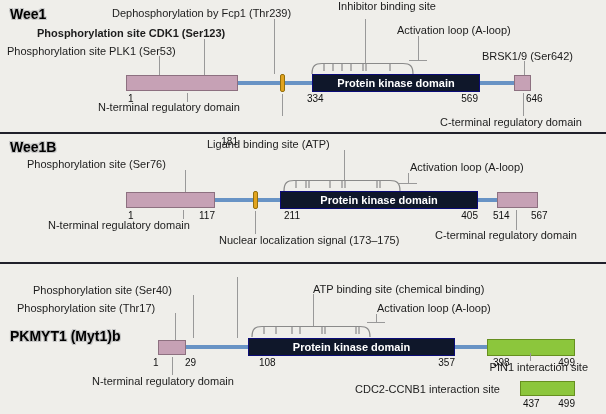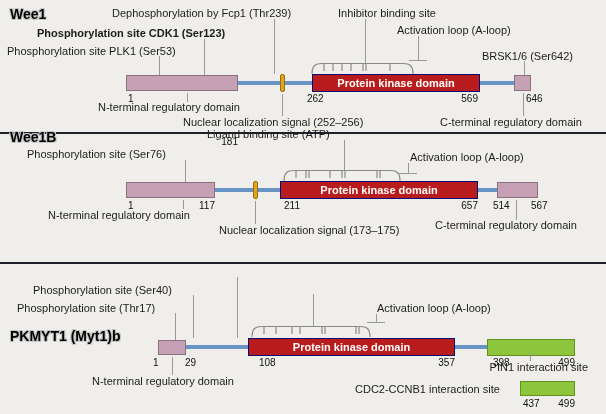--- a/index.html
+++ b/index.html
@@ -7,41 +7,41 @@
             font-family:"Liberation Sans",sans-serif; }
   .section { position:absolute; left:0; width:606px; }
   .ttl { position:absolute; font:bold 14px "Liberation Sans",sans-serif; color:#000; white-space:nowrap;
          text-shadow:-1px -1px 0 #c6c6c6, 1px -1px 0 #c6c6c6, -1px 1px 0 #c6c6c6, 1px 1px 0 #c6c6c6; }
   .lbl { position:absolute; font:11px "Liberation Sans",sans-serif; color:#1c1c1c; white-space:nowrap; }
   .num { position:absolute; font:10px "Liberation Sans",sans-serif; color:#101010; white-space:nowrap; }
   .lv  { position:absolute; width:1px; background:#999; }
   .lh  { position:absolute; height:1px; background:#999; }
   .backbone { position:absolute; height:4px; background:#6893c5; }
   .pink { position:absolute; background:#c6a1b5; border:1px solid #8d7080; box-sizing:border-box; }
-  .kinase { position:absolute; background:#b91c1c; border:1px solid #0b0b77; box-sizing:border-box;
+  .kinase { position:absolute; background:#0f172a; border:1px solid #0b0b77; box-sizing:border-box;
             color:#fff; font:bold 11px "Liberation Sans",sans-serif; text-align:center; line-height:16px; }
   .gold { position:absolute; width:5px; background:#e2a41f; border:1px solid #94700e; box-sizing:border-box; border-radius:2px; }
   .green { position:absolute; background:#8cc63c; border:1px solid #668f1f; box-sizing:border-box; }
   .divider { position:absolute; left:0; width:606px; height:2px; background:#20202b; }
   svg.bracket { position:absolute; overflow:visible; }
   .r { text-align:right; }
 </style>
 </head>
 <body>
 
 <div id="canvas">
 
   <div class="section" style="top:0;height:99px;">
     <div class="ttl" style="left:10px;top:6px;">Wee1</div>
 
     <div class="lbl" style="left:112px;top:7px;">Dephosphorylation by Fcp1 (Thr239)</div>
-    <div class="lbl" style="left:338px;top:7px;">Inhibitor binding site</div>
+    <div class="lbl" style="left:338px;top:0;">Inhibitor binding site</div>
     <div class="lbl" style="left:397px;top:24px;">Activation loop (A-loop)</div>
     <div class="lbl" style="left:37px;top:27px;font-weight:bold;">Phosphorylation site CDK1 (Ser123)</div>
-    <div class="lbl r" style="left:445px;top:50px;width:128px;">BRSK1/6 (Ser642)</div>
+    <div class="lbl r" style="left:445px;top:50px;width:128px;">BRSK1/9 (Ser642)</div>
     <div class="lbl" style="left:7px;top:45px;">Phosphorylation site PLK1 (Ser53)</div>
 
     <div class="lv" style="left:274px;top:19px;height:55px;"></div>
     <div class="lv" style="left:365px;top:19px;height:44px;"></div>
     <div class="lv" style="left:204px;top:39px;height:36px;"></div>
     <div class="lv" style="left:159px;top:56px;height:19px;"></div>
     <div class="lv" style="left:524px;top:61px;height:14px;"></div>
     <div class="lv" style="left:418px;top:36px;height:24px;"></div>
     <div class="lh" style="left:409px;top:60px;width:18px;"></div>
 
@@ -59,35 +59,34 @@
     </svg>
 
     <div class="backbone" style="left:127px;top:81px;width:403px;"></div>
     <div class="pink" style="left:126px;top:75px;width:112px;height:16px;"></div>
     <div class="gold" style="left:280px;top:74px;height:18px;"></div>
     <div class="kinase" style="left:312px;top:74px;width:168px;height:18px;">Protein kinase domain</div>
     <div class="pink" style="left:514px;top:75px;width:17px;height:16px;"></div>
 
     <div class="num" style="left:128px;top:93px;">1</div>
     <div class="num r" style="left:218px;top:93px;width:20px;margin-top:43px;">181</div>
-    <div class="num" style="left:307px;top:93px;">262</div>
+    <div class="num" style="left:307px;top:93px;">334</div>
     <div class="num r" style="left:455px;top:93px;width:23px;">569</div>
     <div class="num" style="left:526px;top:93px;">646</div>
 
     <div class="lv" style="left:187px;top:93px;height:9px;"></div>
     <div class="lbl" style="left:98px;top:101px;">N-terminal regulatory domain</div>
     <div class="lv" style="left:282px;top:94px;height:22px;"></div>
-    <div class="lbl" style="left:183px;top:116px;">Nuclear localization signal (252–256)</div>
     <div class="lv" style="left:523px;top:93px;height:23px;"></div>
     <div class="lbl" style="left:440px;top:116px;">C-terminal regulatory domain</div>
   </div>
 
   <div class="divider" style="top:132px;"></div>
 
-  <div class="section" style="top:122px;height:108px;">
+  <div class="section" style="top:132px;height:108px;">
     <div class="ttl" style="left:10px;top:7px;">Wee1B</div>
 
     <div class="lbl" style="left:207px;top:6px;">Ligand binding site (ATP)</div>
     <div class="lbl" style="left:27px;top:26px;">Phosphorylation site (Ser76)</div>
     <div class="lbl" style="left:410px;top:29px;">Activation loop (A-loop)</div>
 
     <div class="lv" style="left:344px;top:18px;height:30px;"></div>
     <div class="lv" style="left:185px;top:38px;height:22px;"></div>
     <div class="lv" style="left:408px;top:41px;height:10px;"></div>
     <div class="lh" style="left:399px;top:51px;width:18px;"></div>
@@ -108,37 +107,38 @@
 
     <div class="backbone" style="left:127px;top:66px;width:411px;"></div>
     <div class="pink" style="left:126px;top:60px;width:89px;height:16px;"></div>
     <div class="gold" style="left:253px;top:59px;height:18px;"></div>
     <div class="kinase" style="left:280px;top:59px;width:198px;height:18px;">Protein kinase domain</div>
     <div class="pink" style="left:497px;top:60px;width:41px;height:16px;"></div>
 
     <div class="num" style="left:128px;top:78px;">1</div>
     <div class="num r" style="left:195px;top:78px;width:20px;">117</div>
     <div class="num" style="left:284px;top:78px;">211</div>
-    <div class="num r" style="left:455px;top:78px;width:23px;">657</div>
+    <div class="num r" style="left:455px;top:78px;width:23px;">405</div>
     <div class="num" style="left:493px;top:78px;">514</div>
     <div class="num" style="left:531px;top:78px;">567</div>
 
     <div class="lv" style="left:183px;top:78px;height:9px;"></div>
     <div class="lbl" style="left:48px;top:87px;">N-terminal regulatory domain</div>
     <div class="lv" style="left:255px;top:79px;height:23px;"></div>
     <div class="lbl" style="left:219px;top:102px;">Nuclear localization signal (173–175)</div>
     <div class="lv" style="left:516px;top:78px;height:20px;"></div>
     <div class="lbl" style="left:435px;top:97px;">C-terminal regulatory domain</div>
   </div>
 
   <div class="divider" style="top:262px;"></div>
 
   <div class="section" style="top:264px;height:150px;">
     <div class="lbl" style="left:33px;top:20px;">Phosphorylation site (Ser40)</div>
     <div class="lbl" style="left:17px;top:38px;">Phosphorylation site (Thr17)</div>
+    <div class="lbl" style="left:313px;top:19px;">ATP binding site (chemical binding)</div>
     <div class="lbl" style="left:377px;top:38px;">Activation loop (A-loop)</div>
 
     <div class="lv" style="left:237px;top:13px;height:61px;"></div>
     <div class="lv" style="left:193px;top:31px;height:43px;"></div>
     <div class="lv" style="left:175px;top:49px;height:27px;"></div>
     <div class="lv" style="left:313px;top:30px;height:32px;"></div>
     <div class="lv" style="left:376px;top:50px;height:8px;"></div>
     <div class="lh" style="left:367px;top:58px;width:18px;"></div>
 
     <div class="ttl" style="left:10px;top:64px;">PKMYT1 (Myt1)b</div>

